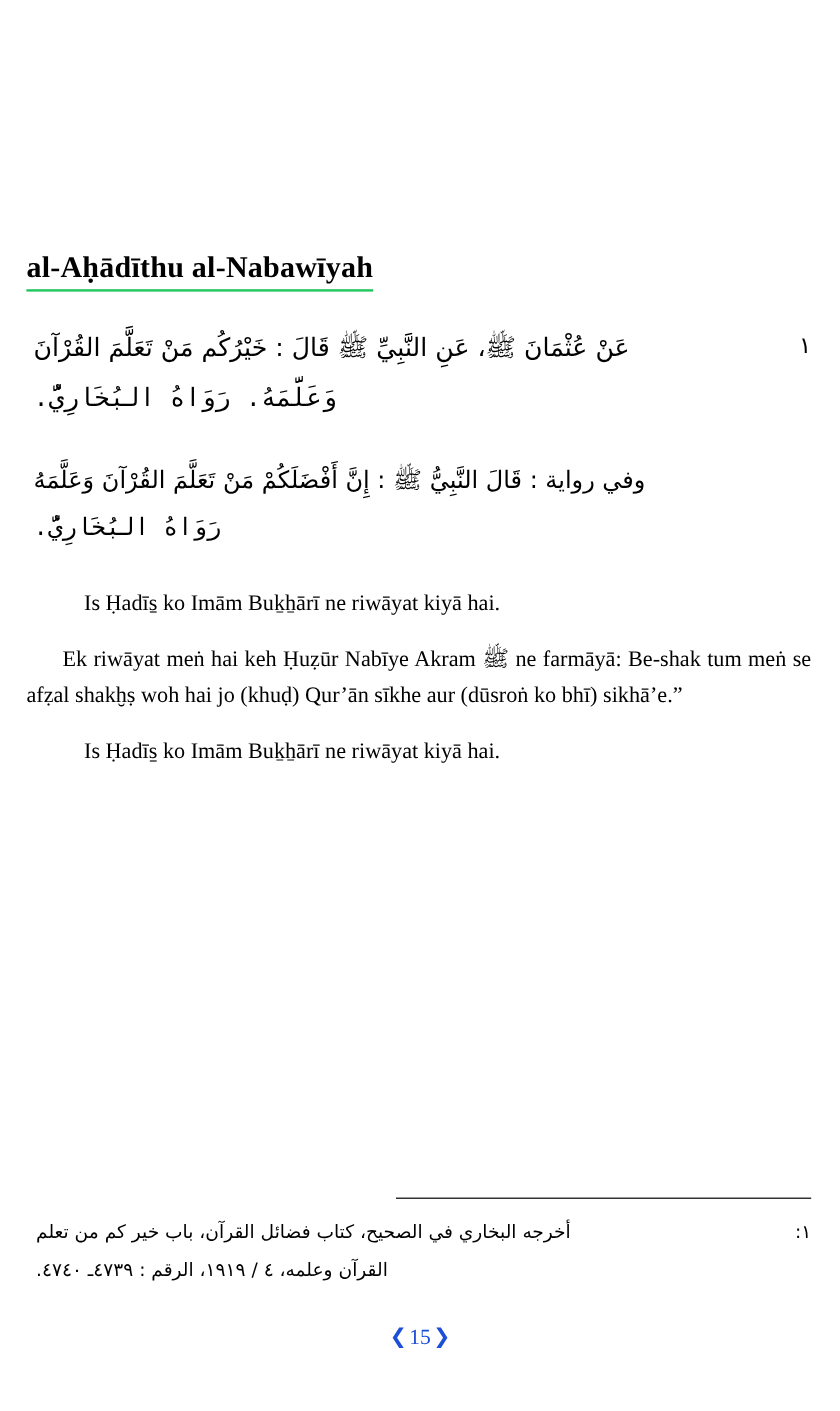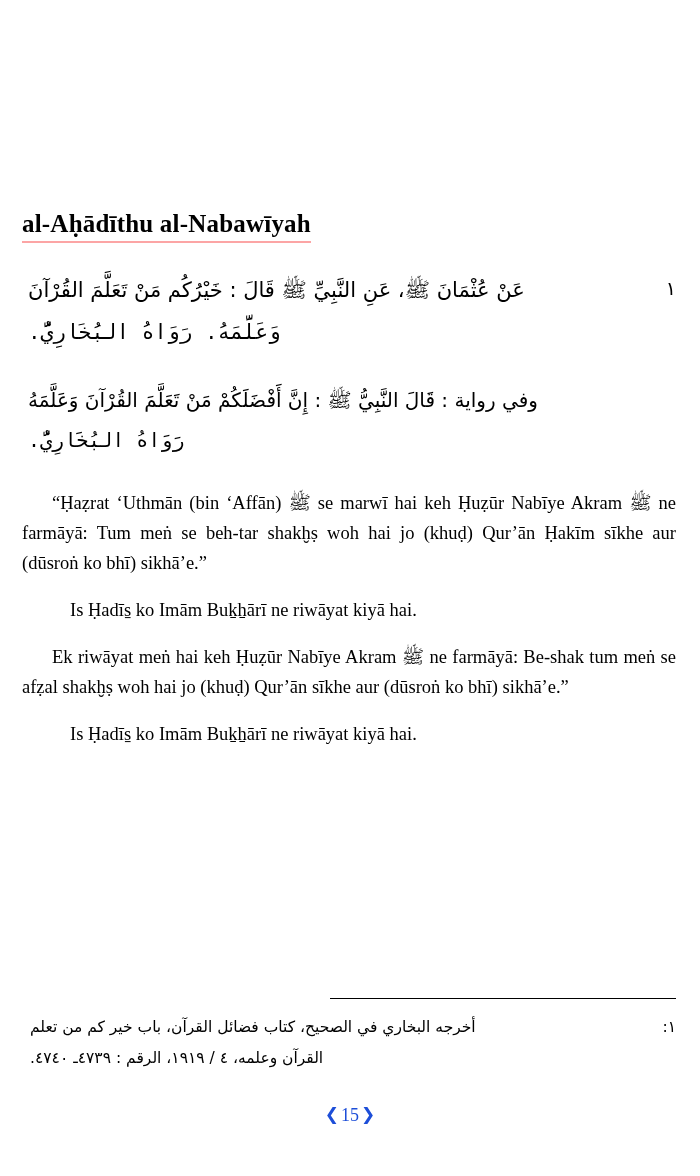--- a/index.html
+++ b/index.html
@@ -28,21 +28,21 @@
   }
 
   
   .chapter-title {
     font-family: "Liberation Serif", serif;
     font-size: 25px;
     font-weight: bold;
     letter-spacing: 0.2px;
     color: #000;
     display: inline-block;
-    border-bottom: 2px solid #fca5a5;
+    border-bottom: 2px solid #22c55e;
     padding-bottom: 3px;
     margin: 0 0 26px 0;
   }
 
   
   .arabic-block {
     direction: rtl;
     text-align: justify;
     text-align-last: left;
     font-family: "DejaVu Sans", sans-serif;
@@ -149,21 +149,20 @@
       <span class="hadith-num">١</span>
       <span>عَنْ عُثْمَانَ ﷺ، عَنِ النَّبِيِّ ﷺ قَالَ : خَيْرُكُم مَنْ تَعَلَّمَ القُرْآنَ</span>
       <span class="arabic-line-end">وَعَلَّمَهُ. رَوَاهُ البُخَارِيُّ.</span>
     </div>
 
     <div class="arabic-block second">
       <span>وفي رواية : قَالَ النَّبِيُّ ﷺ : إِنَّ أَفْضَلَكُمْ مَنْ تَعَلَّمَ القُرْآنَ وَعَلَّمَهُ</span>
       <span class="arabic-line-end">رَوَاهُ البُخَارِيُّ.</span>
     </div>
 
-    <p class="trans-p">“Ḥaẓrat ‘Uthmān (bin ‘Affān) ﷺ se marwī hai keh Ḥuẓūr Nabīye Akram ﷺ ne farmāyā: Tum meṅ se beh-tar shakḫṣ woh hai jo (khuḍ) Qur’ān Ḥakīm sīkhe aur (dūsroṅ ko bhī) sikhā’e.”</p>
 
     <p class="trans-p center-ish">Is Ḥadīs̱ ko Imām Buḵẖārī ne riwāyat kiyā hai.</p>
 
     <p class="trans-p">Ek riwāyat meṅ hai keh Ḥuẓūr Nabīye Akram ﷺ ne farmāyā: Be-shak tum meṅ se afẓal shakḫṣ woh hai jo (khuḍ) Qur’ān sīkhe aur (dūsroṅ ko bhī) sikhā’e.”</p>
 
     <p class="trans-p center-ish">Is Ḥadīs̱ ko Imām Buḵẖārī ne riwāyat kiyā hai.</p>
 
   </div>
 
   <div class="footnote-rule"></div>

